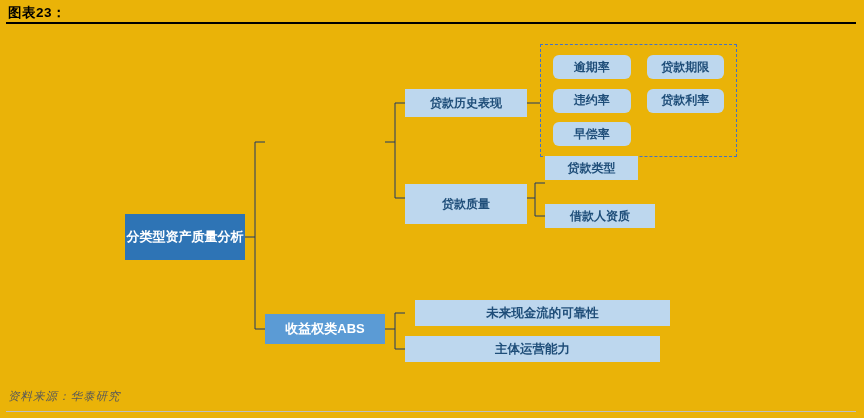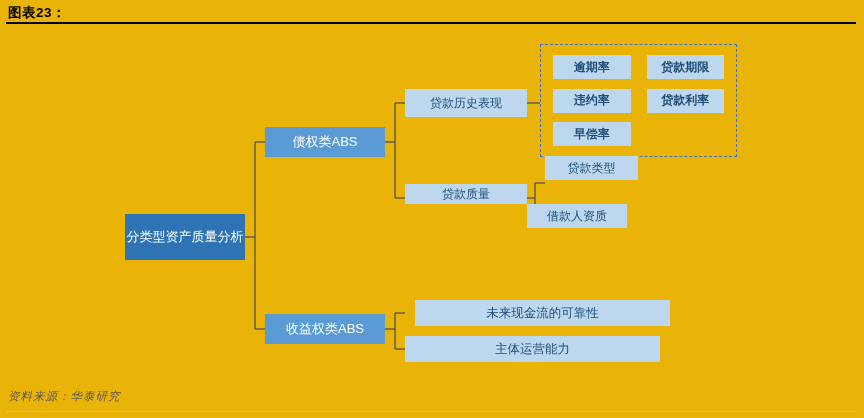--- a/index.html
+++ b/index.html
@@ -35,21 +35,21 @@
     width: 864px; height: 418px;
     pointer-events: none;
   }
   
   .node {
     position: absolute;
     display: flex;
     align-items: center;
     justify-content: center;
     box-sizing: border-box;
-    font-weight: normal;
+    font-weight: bold;
     text-align: center;
   }
   .root {
     left: 125px; top: 214px;
     width: 120px; height: 46px;
     background: #2E74B5;
     color: #ffffff;
     flex-direction: row;
     font-size: 13px;
     line-height: 1.55;
@@ -61,23 +61,23 @@
     font-size: 13px;
   }
   .branch.debt   { left: 265px; top: 127px; }
   .branch.revenue{ left: 265px; top: 314px; }
   .leaf {
     background: #BDD7EE;
     color: #1F4E79;
     font-size: 12px;
   }
   .leaf.history { left: 405px; top: 89px;  width: 122px; height: 28px; }
-  .leaf.quality { left: 405px; top: 184px; width: 122px; height: 20px; }
+  .leaf.quality { left: 405px; top: 184px; width: 122px; height: 40px; }
   .leaf.loantype{ left: 545px; top: 156px; width: 93px; height: 24px; }
-  .leaf.borrower{ left: 527px; top: 204px; width: 100px; height: 24px; }
+  .leaf.borrower{ left: 545px; top: 204px; width: 110px; height: 24px; }
   .leaf.cashflow{ left: 415px; top: 300px; width: 255px; height: 26px; font-size: 12.5px; }
   .leaf.operate { left: 405px; top: 336px; width: 255px; height: 26px; font-size: 12.5px; }
   
   .metrics-box {
     position: absolute;
     left: 540px; top: 44px;
     width: 197px; height: 113px;
     box-sizing: border-box;
     border: 1.5px dashed #4472C4;
     display: grid;
@@ -88,20 +88,21 @@
   }
   .metric {
     height: 24px;
     background: #BDD7EE;
     color: #1F4E79;
     font-size: 12px;
     font-weight: bold;
     display: flex;
     align-items: center;
     justify-content: center;
+    border-radius: 6px;
   }
   
   .fig-source {
     position: absolute;
     left: 8px; top: 389px;
     font-family: Liberation Mono, monospace;
     font-style: italic;
     font-size: 11.5px;
     color: #595959;
     letter-spacing: 1px;
@@ -129,21 +130,20 @@
              M527,103 H540
              M527,198 H535 M535,183 V216 M535,183 H545 M535,216 H545
              M385,329 H395 M395,313 V349 M395,313 H405 M395,349 H405" stroke="#1F3864" stroke-width="1" fill="none"></path>
   </svg>
 
   <div class="node root">
     <div>分类型资产</div>
     <div>质量分析</div>
   </div>
 
-  <div class="node branch debt">债权类ABS</div>
   <div class="node branch revenue">收益权类ABS</div>
 
   <div class="node leaf history">贷款历史表现</div>
   <div class="node leaf quality">贷款质量</div>
 
   <div class="metrics-box">
     <div class="metric">逾期率</div>
     <div class="metric">贷款期限</div>
     <div class="metric">违约率</div>
     <div class="metric">贷款利率</div>

